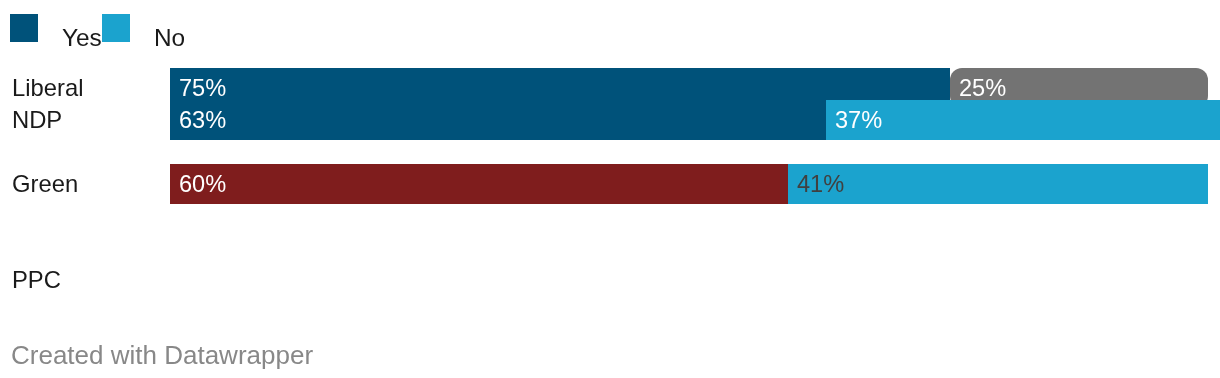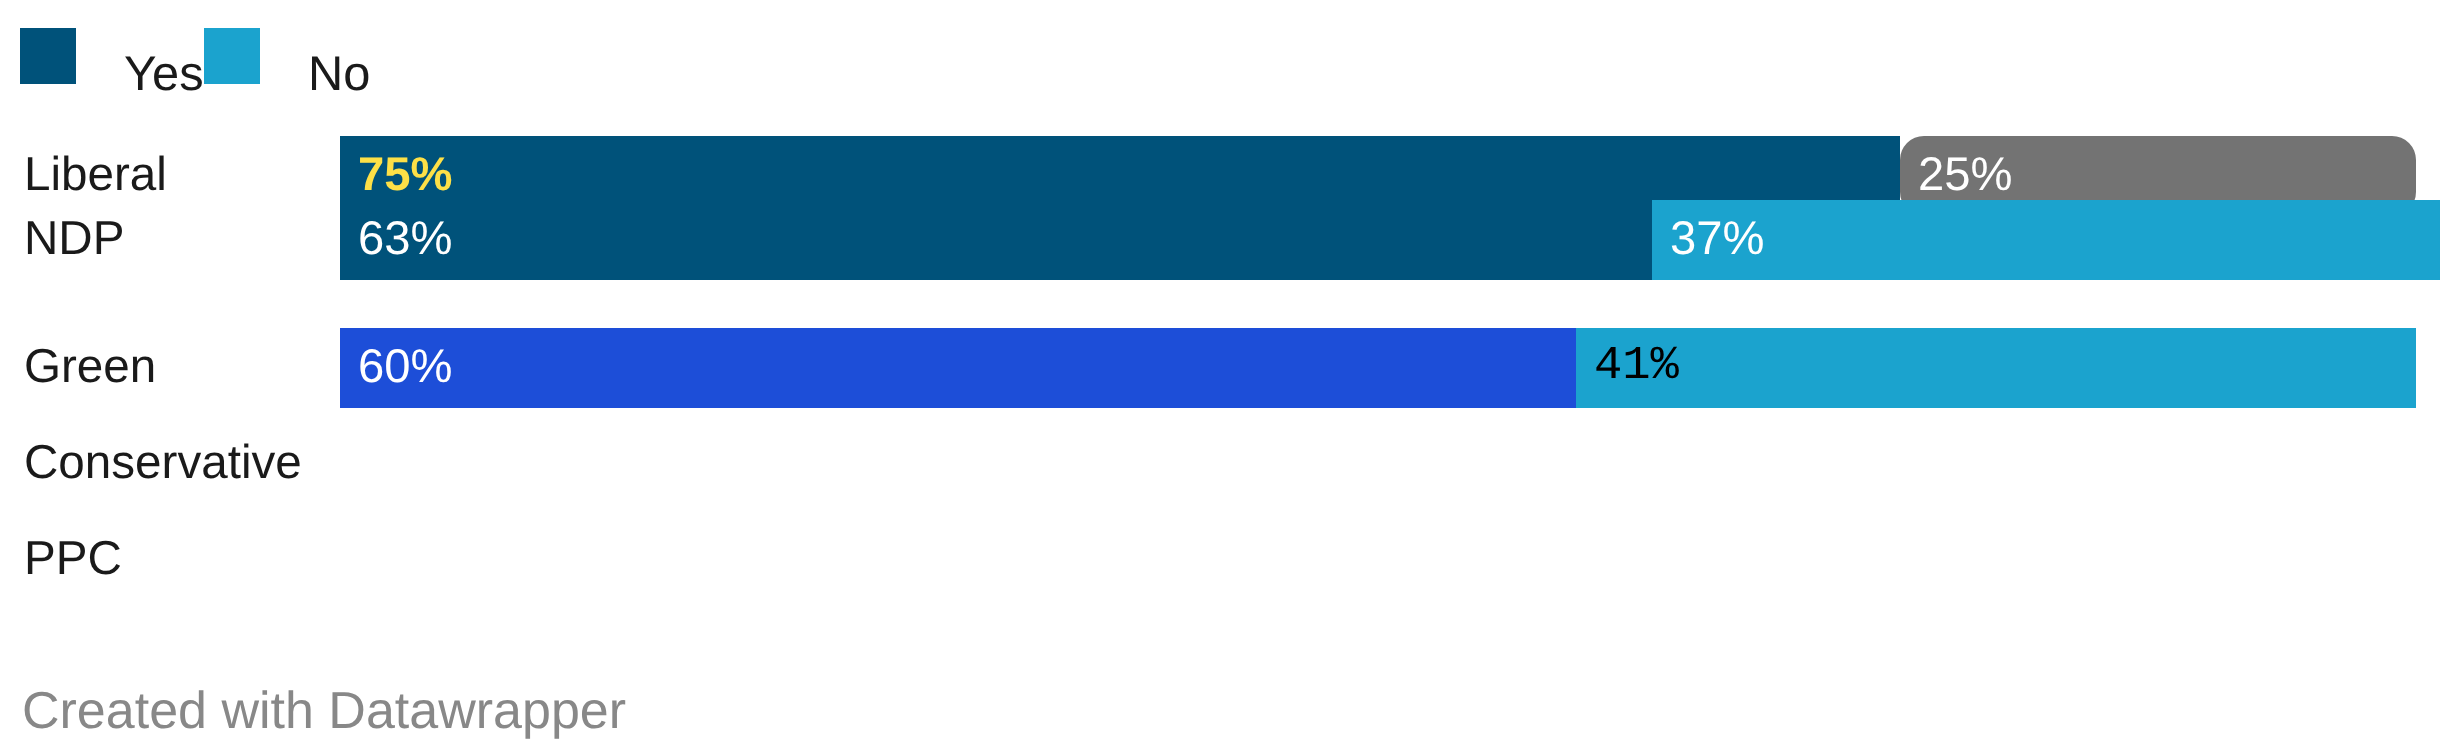--- a/index.html
+++ b/index.html
@@ -37,51 +37,50 @@
       <span class="swatch" style="background: rgb(27, 163, 206);"></span>
       <span class="legend-label">No</span>
     </div>
   </div>
 
   <div id="rows">
       <div class="row" style="top: 67.8px;">
         <div class="cat">Liberal</div>
         <div class="bars">
           <div class="seg" style="left: 0%; width: 75.17%; background: rgb(0, 82, 122);">
-            <span class="vlabel" style="color: #fde047; font-weight: bold;">75%</span>
+            <span class="vlabel" style="color: #ffffff;">75%</span>
           </div>
           <div class="seg" style="left: 75.17%; width: 24.83%; background: #737373; border-radius: 12px;">
             <span class="vlabel" style="color: rgb(255, 255, 255);">25%</span>
           </div>
         </div>
       </div>
       <div class="row" style="top: 100px;">
         <div class="cat">NDP</div>
         <div class="bars">
           <div class="seg" style="left: 0%; width: 63.22%; background: rgb(0, 82, 122);">
             <span class="vlabel" style="color: rgb(255, 255, 255);">63%</span>
           </div>
           <div class="seg" style="left: 63.22%; width: 36.78%; background: rgb(27, 163, 206); padding-left: 36px;">
             <span class="vlabel" style="color: rgb(255, 255, 255);">37%</span>
           </div>
         </div>
       </div>
       <div class="row" style="top: 163.8px;">
         <div class="cat">Green</div>
         <div class="bars">
-          <div class="seg" style="left: 0%; width: 59.56%; background: #1d4ed8;">
+          <div class="seg" style="left: 0%; width: 59.56%; background: #7f1d1d;">
             <span class="vlabel" style="color: rgb(255, 255, 255);">60%</span>
           </div>
           <div class="seg" style="left: 59.56%; width: 40.44%; background: rgb(27, 163, 206);">
-            <span class="vlabel" style="color: #000000; font-family: Liberation Mono, monospace;">41%</span>
+            <span class="vlabel" style="color: #404040;">41%</span>
           </div>
         </div>
       </div>
       <div class="row" style="top: 211.8px;">
-        <div class="cat">Conservative</div>
       </div>
       <div class="row" style="top: 259.8px; padding-left: 30px;">
         <div class="cat">PPC</div>
       </div>
     </div>
 
   <div class="footer" style="color: rgb(136, 136, 136);">Created with Datawrapper</div>
 </div>
 
 </body></html>

